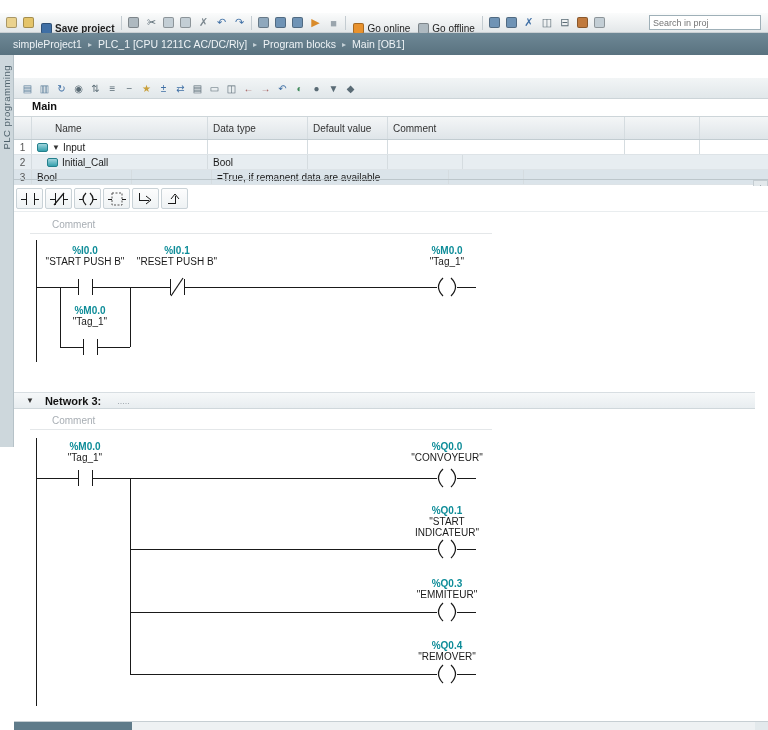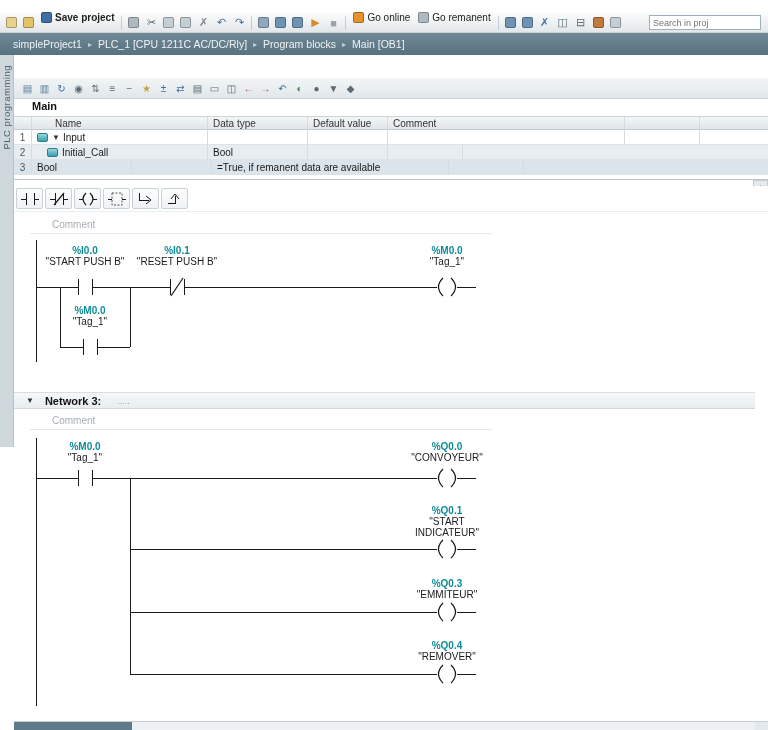--- a/index.html
+++ b/index.html
@@ -12,21 +12,21 @@
     border-bottom:1px solid #d8d8d8;display:flex;align-items:center;font-size:10px;color:#1d1d1d}
   .menu-item{padding:0 7px;cursor:default;line-height:12px}
 
   
   #toolbar{position:absolute;left:0;top:13px;width:768px;height:20px;
     background:linear-gradient(#fbfcfc,#e3e7e9);border-bottom:1px solid #c9cfd3;
     display:flex;align-items:center;padding:0 3px;font-size:10px;color:#222}
   .tbi{display:inline-flex;width:16px;height:15px;align-items:center;justify-content:center;
     font-size:11px;border-radius:2px;margin:0 1px;color:#5a6b75;flex:none}
   .tbi.icon-box{width:11px;height:11px;margin:2px 3px;border:1px solid rgba(0,0,0,.28);border-radius:2px}
-  .tb-btn{display:inline-flex;align-items:flex-end;gap:3px;padding:16px 4px;height:17px;border-radius:2px;flex:none}
+  .tb-btn{display:inline-flex;align-items:flex-start;gap:3px;padding:16px 4px;height:17px;border-radius:2px;flex:none}
   .mini-box{display:inline-block;width:11px;height:11px;border:1px solid rgba(0,0,0,.28);border-radius:2px;flex:none}
   .sep{width:1px;height:14px;background:#c4ccd1;margin:0 3px;flex:none}
   #search-box{margin-left:auto;margin-right:4px;width:112px;height:15px;border:1px solid #9fb0b8;
     background:#fff;font-size:9px;padding:0 3px;color:#777;font-family:"Liberation Sans",sans-serif}
 
   
   #breadcrumb{position:absolute;left:0;top:33px;width:768px;height:22px;
     background:linear-gradient(#6e8896,#59727f);display:flex;align-items:center;
     padding:0 8px;font-size:10.5px;color:#eef3f6}
   .bc-item{padding:0 5px;white-space:nowrap}
@@ -42,21 +42,21 @@
   #editor-toolbar{position:absolute;left:14px;top:78px;width:754px;height:21px;
     background:linear-gradient(#f2f5f6,#e1e7ea);border-bottom:1px solid #ccd4d8;
     display:flex;align-items:center;padding:0 5px}
   .ebi{display:inline-flex;width:15px;height:15px;align-items:center;justify-content:center;
     font-size:10px;margin:0 1px;border-radius:2px;flex:none}
 
   
   #main-title{position:absolute;left:14px;top:100px;width:754px;height:15px;font-size:11px;
     font-weight:bold;color:#111;padding-left:18px}
   #iface-table{position:absolute;left:14px;top:116px;width:754px;font-size:10px;color:#1a1a1a}
-  .t-header{display:flex;height:14px;background:linear-gradient(#f4f6f7,#dfe5e9);
+  .t-header{display:flex;height:24px;background:linear-gradient(#f4f6f7,#dfe5e9);
     border-top:1px solid #cdd5d9;border-bottom:1px solid #c2ccd1;color:#333;align-items:flex-start}
   .t-header .c-name{padding-left:23px}
   .t-row{display:flex;height:15px;border-bottom:1px solid #dde3e7;align-items:center}
   .c-gut{width:18px;flex:none;text-align:center;color:#555;border-right:1px solid #d5dce0;
     height:100%;display:flex;align-items:center;justify-content:center}
   .c-name{width:176px;flex:none;display:flex;align-items:center;padding-left:5px;
     border-right:1px solid #d5dce0;height:100%}
   .c-type{width:100px;flex:none;padding-left:5px;border-right:1px solid #d5dce0;height:100%;
     display:flex;align-items:center}
   .c-def{width:80px;flex:none;padding-left:5px;border-right:1px solid #d5dce0;height:100%;
@@ -138,21 +138,21 @@
         <span class="tbi" style="color: rgb(217, 139, 43);">▶</span>
         <span class="tbi" style="color: rgb(154, 165, 173);">■</span>
       </span>
     <span class="sep"></span>
     <div class="tb-btn">
       <span class="mini-box" style="background:#e8922e"></span>
       <span>Go online</span>
     </div>
     <div class="tb-btn">
       <span class="mini-box" style="background:#aeb9c0"></span>
-      <span>Go remanent</span>
+      <span>Go offline</span>
     </div>
     <span class="sep"></span>
     <span style="display:inline-flex">
 
     <span class="tbi icon-box" style="background: rgb(111, 147, 181);"></span>
         <span class="tbi icon-box" style="background: rgb(111, 147, 181);"></span>
         <span class="tbi" style="color: rgb(63, 111, 165);">✗</span>
         <span class="tbi" style="color: rgb(90, 107, 117);">◫</span>
         <span class="tbi" style="color: rgb(90, 107, 117);">⊟</span>
         <span class="tbi icon-box" style="background: rgb(192, 122, 62);"></span>

